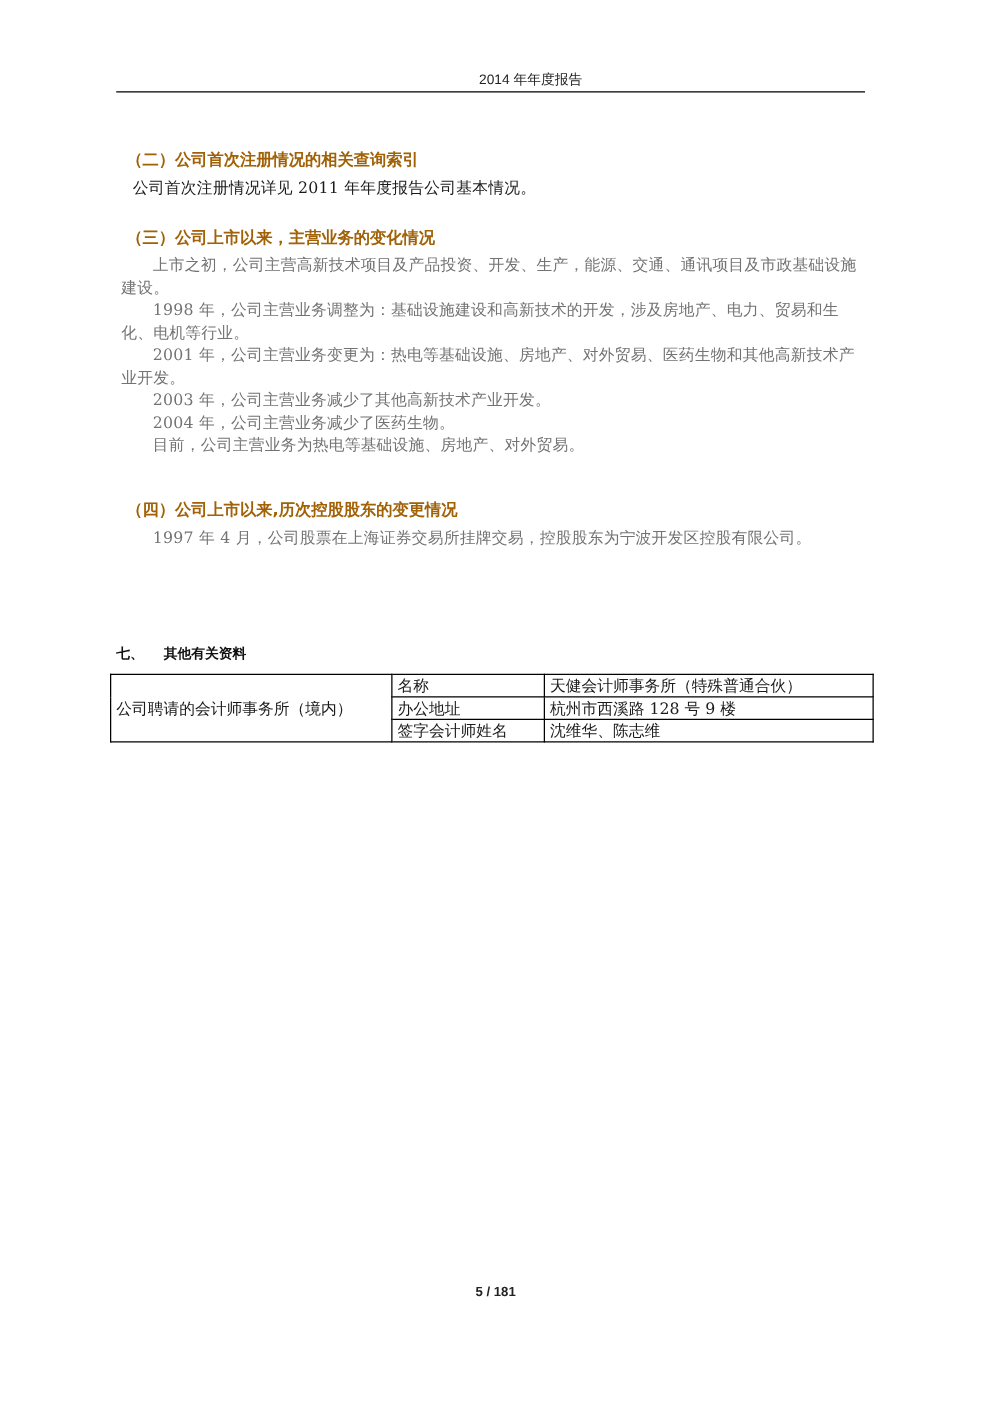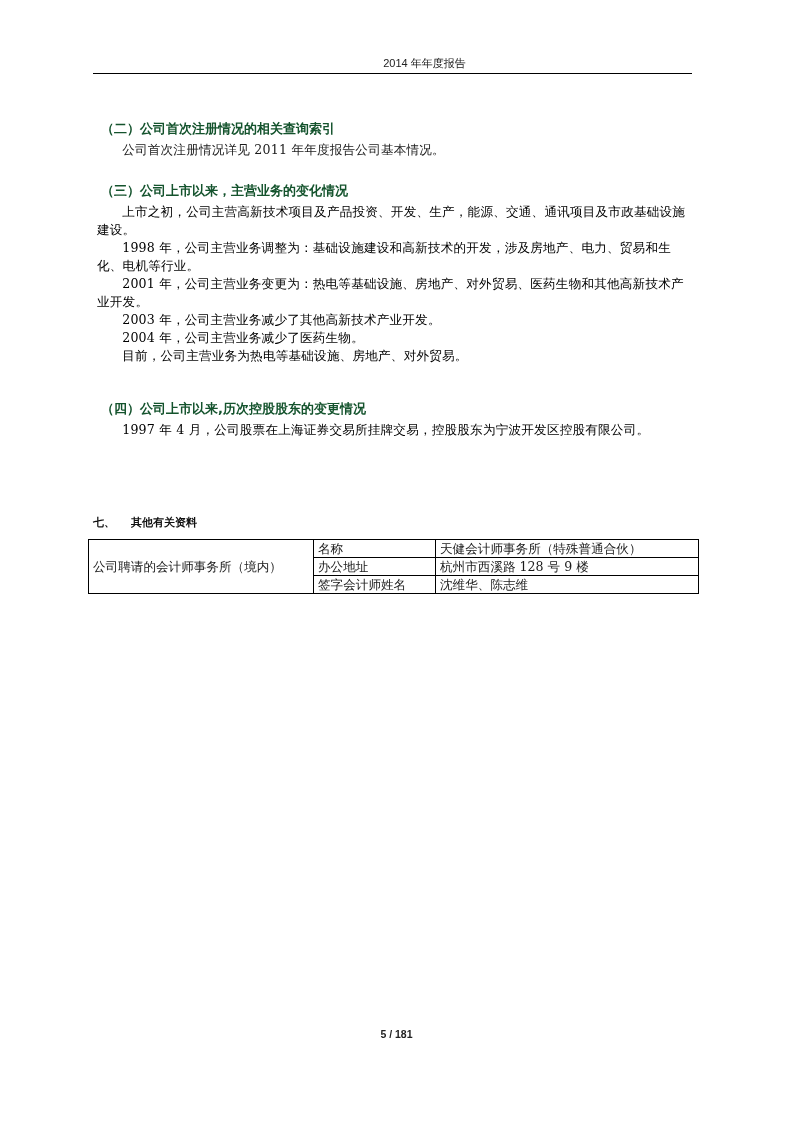--- a/index.html
+++ b/index.html
@@ -3,24 +3,24 @@
   <meta charset="utf-8">
   <style>
     html, body { margin: 0; padding: 0; background: #ffffff; }
     body { width: 793px; height: 1122px; position: relative; overflow: hidden;
            font-family: "DejaVu Serif", "Liberation Serif", serif; color: #111; }
     .header-title { position: absolute; top: 56px; left: 0; width: 793px; text-align: center;
       font-family: "Liberation Sans", "DejaVu Sans", sans-serif; font-size: 11px; color: #222; padding-left: 28px; }
     .header-rule { position: absolute; top: 73px; left: 93px; width: 599px; height: 0;
       border-top: 1.3px solid #000; }
     .h { position: absolute; left: 101px; font-family: "DejaVu Sans", "Liberation Sans", sans-serif;
-      font-weight: bold; font-size: 13px; line-height: 16px; white-space: nowrap; color: #14532d; }
-    .p { position: absolute; left: 97px; width: 596px; font-size: 12.6px; line-height: 18px;
+      font-weight: bold; font-size: 13px; line-height: 16px; white-space: nowrap; color: #a16207; }
+    .p { position: absolute; left: 81px; width: 596px; font-size: 12.6px; line-height: 18px;
       text-indent: 2em; letter-spacing: 0.2px; color: #1a1a1a; }
-    .p-block { position: absolute; left: 97px; width: 596px; font-size: 12.6px; line-height: 18px; color: #000000; }
+    .p-block { position: absolute; left: 97px; width: 596px; font-size: 12.6px; line-height: 18px; color: #737373; }
     .p-block .para { text-indent: 2em; letter-spacing: 0.2px; }
     .sec7 { position: absolute; left: 93px; top: 515px; font-family: "DejaVu Sans", "Liberation Sans", sans-serif;
       font-weight: bold; font-size: 11px; line-height: 16px; white-space: nowrap; }
     .sec7 .num { display: inline-block; width: 38px; }
     table.info { position: absolute; left: 88px; top: 539px; width: 611px; border-collapse: collapse;
       font-size: 12.6px; color: #1a1a1a; }
     table.info td { border: 1px solid #000; padding: 0 4px; height: 17px; line-height: 17px; white-space: nowrap; }
     table.info td.c1 { width: 216px; padding-left: 4px; }
     table.info td.c2 { width: 113px; }
     .footer { position: absolute; top: 1028px; left: 0; width: 793px; text-align: center;

